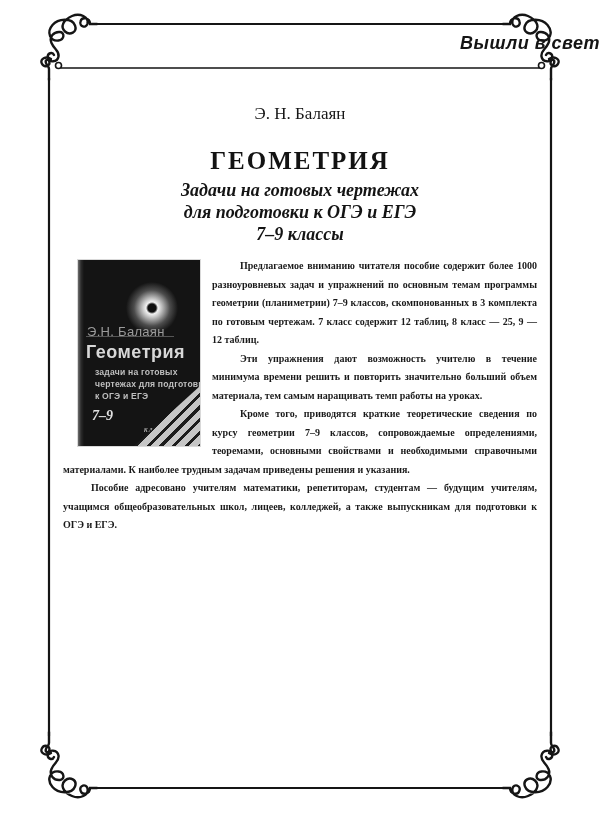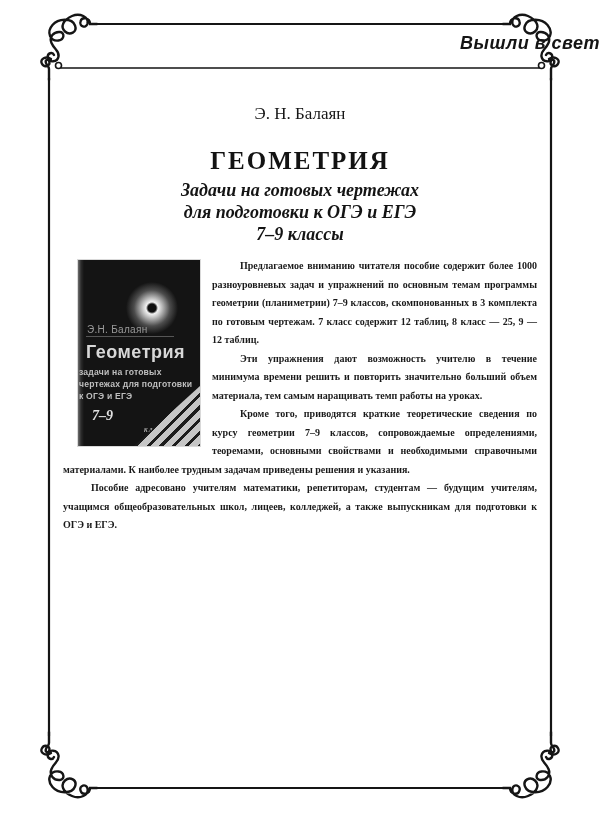--- a/index.html
+++ b/index.html
@@ -83,42 +83,42 @@
       radial-gradient(circle 7px at 74px 48px, #0e0e0e 0 4px, #f2f2f2 6px, #bdbdbd 10px, #4c4c4c 18px, rgba(19,19,19,0) 26px),
       linear-gradient(90deg, #6f6f6f 0px, #2c2c2c 3px, rgba(19,19,19,0) 6px),
       #141414;
     box-shadow: 0 0 0 1px #d9d9d9;
     overflow: hidden;
   }
   .cover-author {
     position: absolute;
     top: 64px; left: 9px;
     font-family: "Liberation Sans", sans-serif;
-    font-size: 10px;
+    font-size: 13px;
     color: #9b9b9b;
     letter-spacing: 0.3px;
   }
   .cover-rule {
     position: absolute;
     top: 76px; left: 8px;
     width: 88px; height: 1px;
     background: #565656;
   }
   .cover-title {
     position: absolute;
     top: 82px; left: 8px;
     font-family: "Liberation Sans", sans-serif;
     font-size: 18px;
     font-weight: bold;
     color: #d8d8d8;
     letter-spacing: 0.5px;
   }
   .cover-sub {
     position: absolute;
-    left: 1px;
+    left: 17px;
     font-family: "Liberation Sans", sans-serif;
     font-size: 8.6px;
     font-weight: bold;
     color: #bfbfbf;
     letter-spacing: 0.2px;
     white-space: nowrap;
   }
   .cover-sub.l1 { top: 107px; }
   .cover-sub.l2 { top: 119px; }
   .cover-sub.l3 { top: 131px; }

